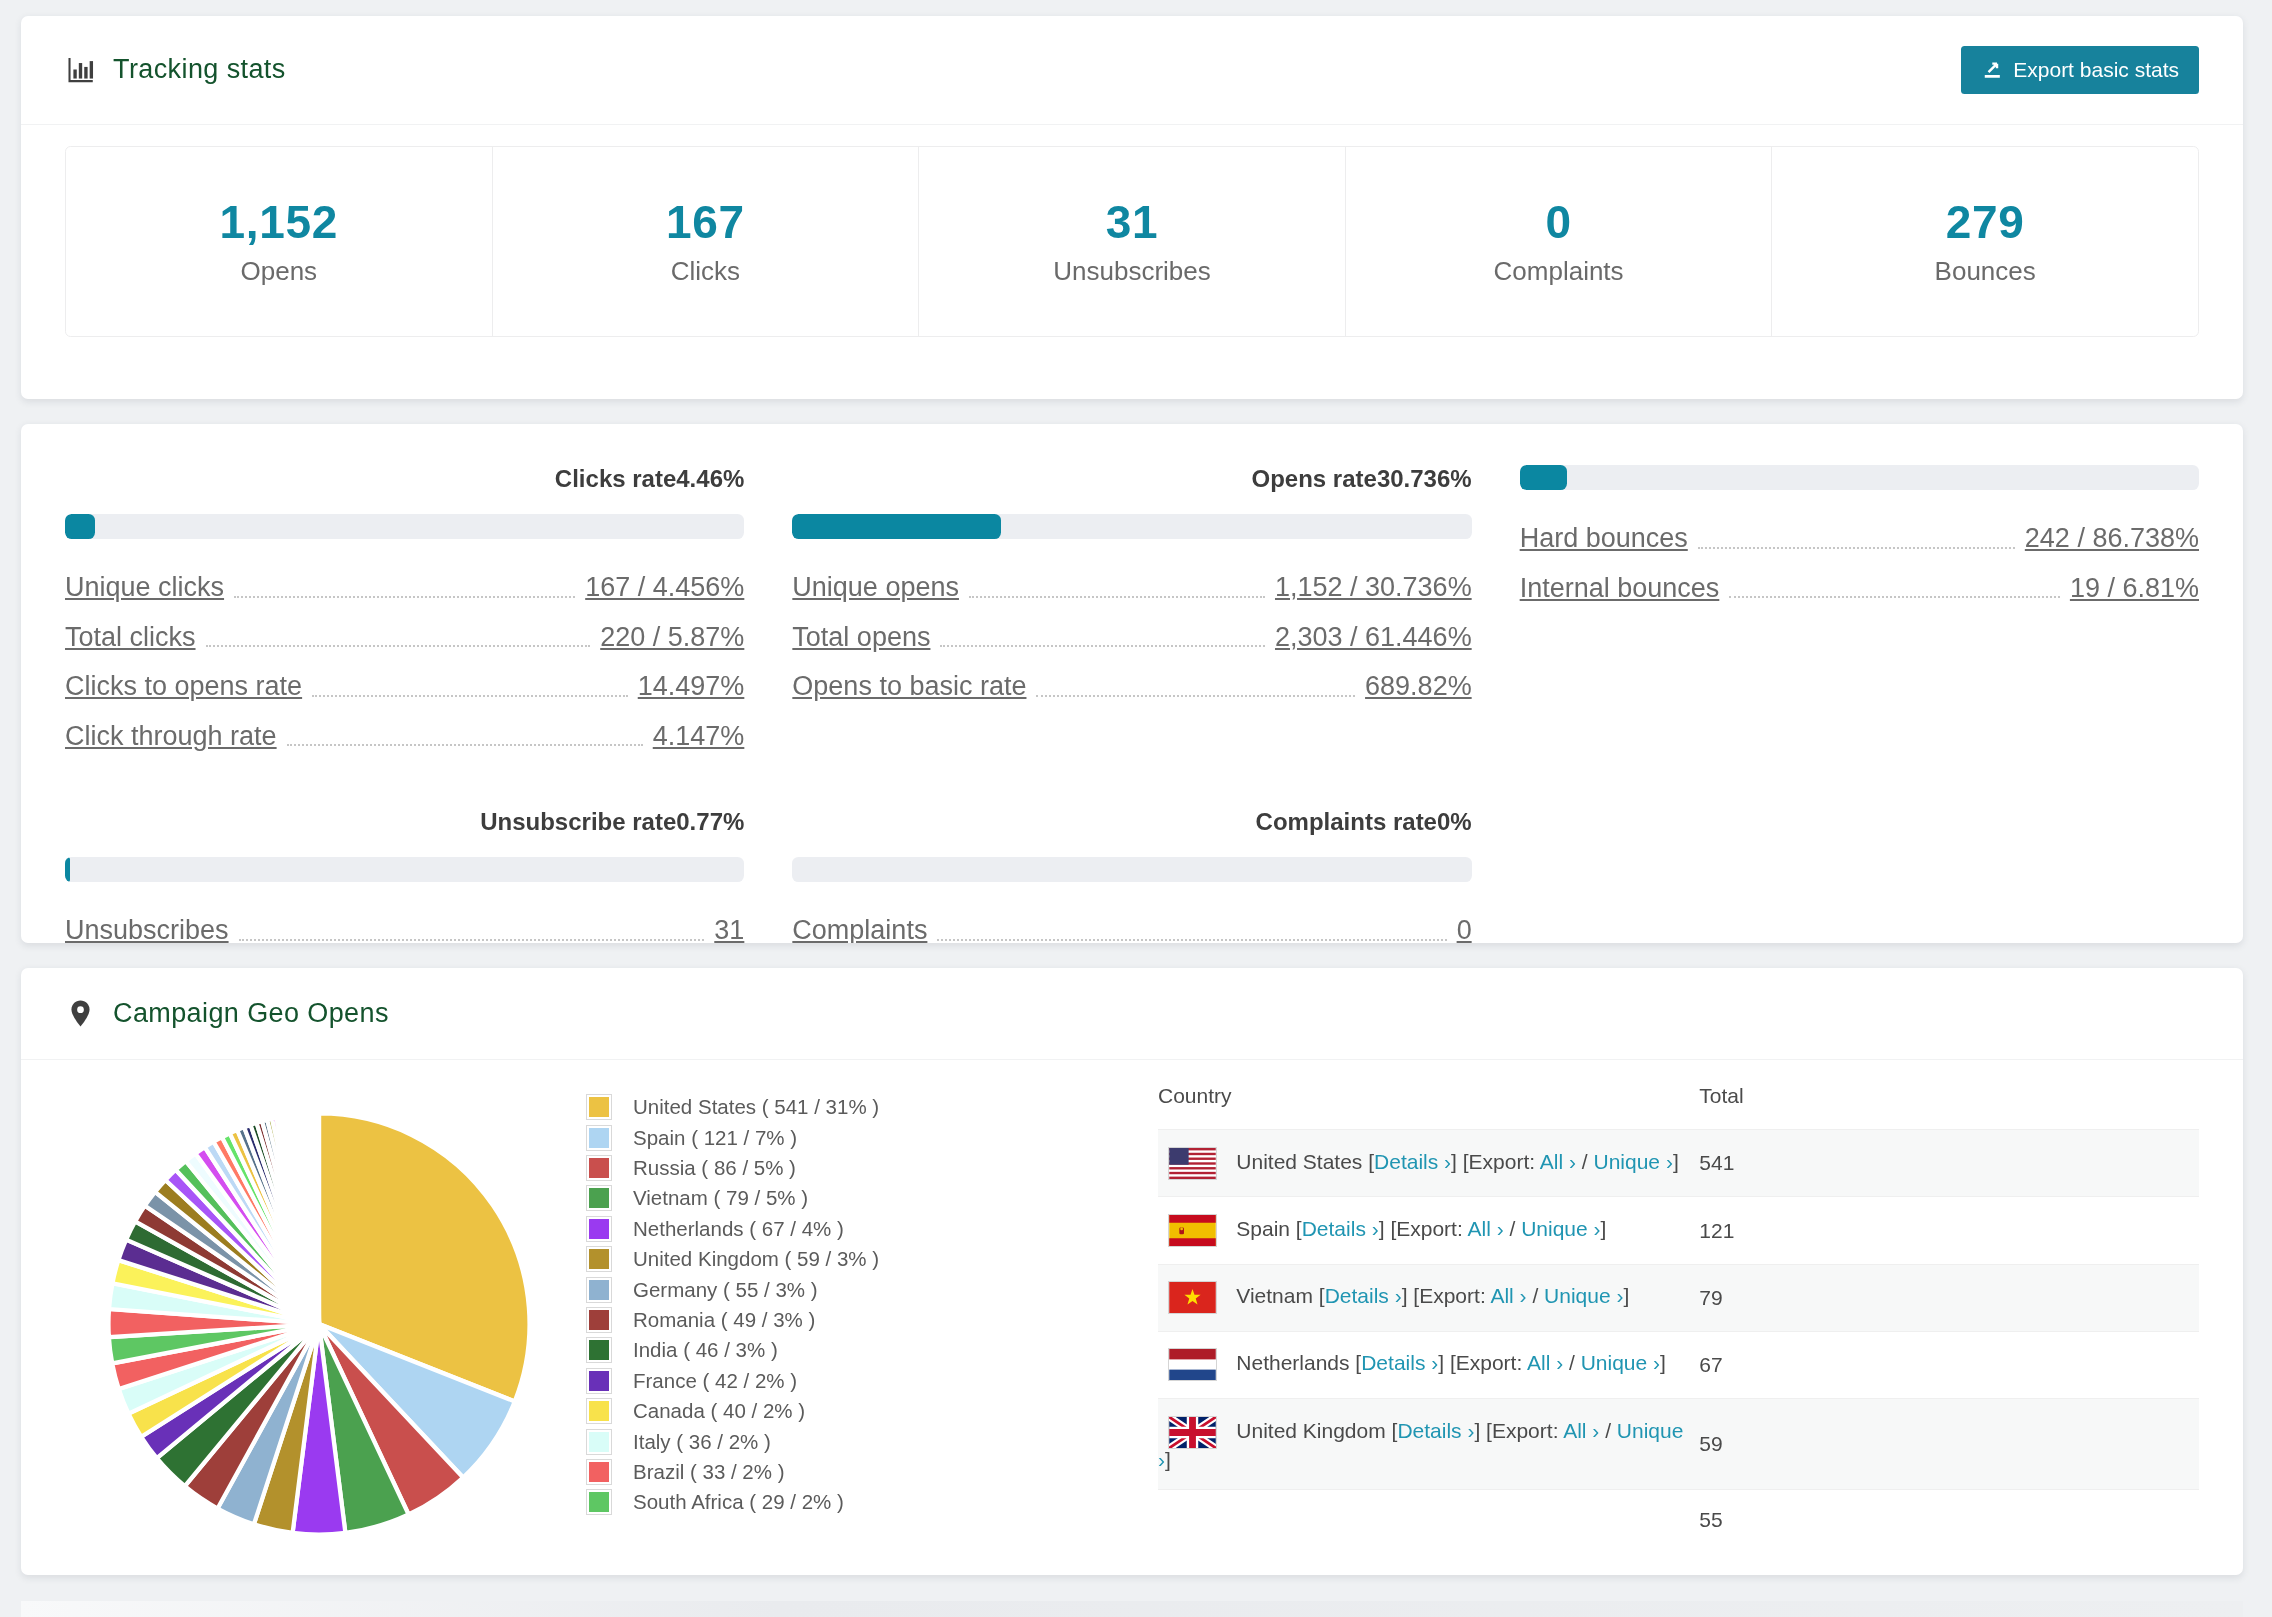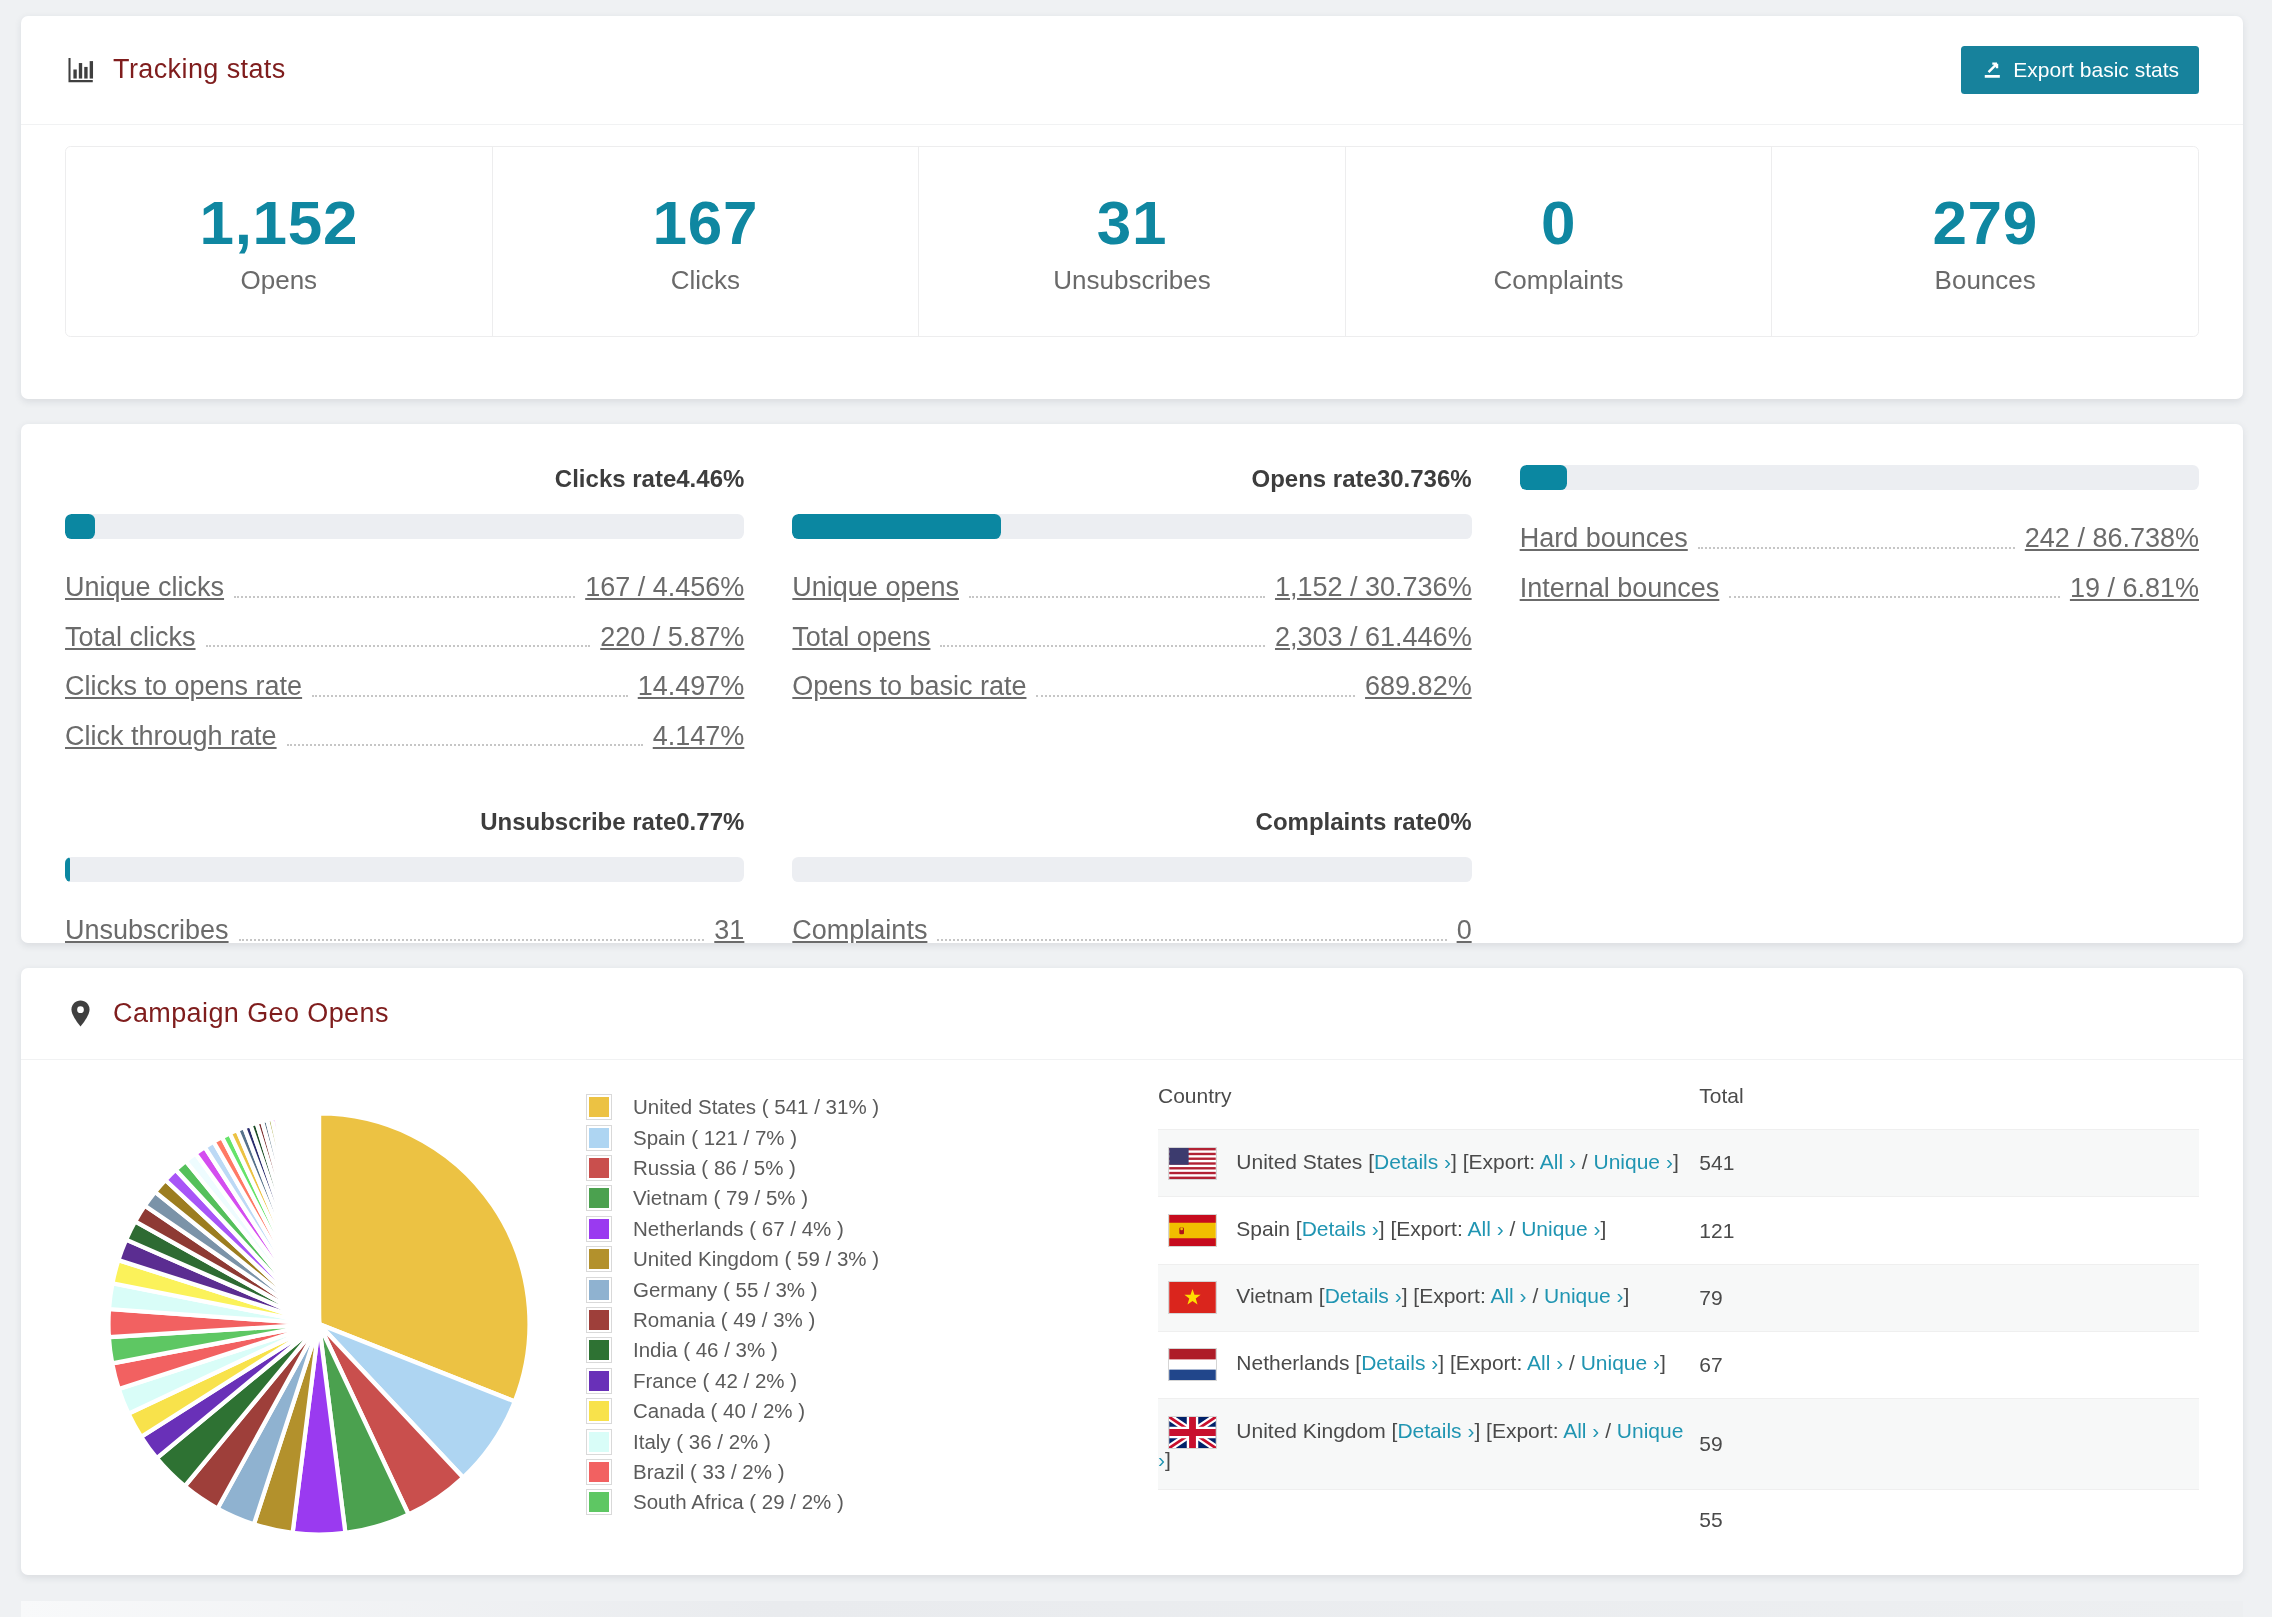--- a/index.html
+++ b/index.html
@@ -2,32 +2,32 @@
 <html style="font-size:11.3px"><head>
 <meta charset="utf-8">
 <style>
   * { margin:0; padding:0; box-sizing:border-box; }
   html,body { width:2273px; height:1618px; overflow:hidden; }
   body { font-family:"Liberation Sans","DejaVu Sans",sans-serif; background:#eff1f3; color:#4a4a4a; }
   .page { width:2273px; height:1618px; padding:15.5px 30px 0 21px; }
 
   .card { background:#fff; border-radius:7px; box-shadow:0 2.1px 7px rgba(40,50,70,.10); margin-bottom:25.4px; overflow:hidden; position:relative; }
   .card-header { display:flex; align-items:center; gap:17px; padding:30px 44px; border-bottom:1.4px solid #f1f2f3; }
-  .card-title { font-size:27px; font-weight:400; color:#7f1d1d; letter-spacing:0.4px; }
+  .card-title { font-size:27px; font-weight:400; color:#14532d; letter-spacing:0.4px; }
   .hicon { width:31px; height:31px; flex:0 0 auto; color:#3f3f3f; }
 
   
   .card.tracking { height:383px; }
   .export-btn { margin-left:auto; display:flex; align-items:center; gap:10px; background:#17829c; color:#fff;
      border:none; border-radius:3.5px; padding:12px 20px; font-size:21px; font-family:inherit; cursor:pointer; }
   .export-btn svg { width:22.6px; height:22.6px; }
   .summary { display:flex; margin:21px 44px 0; border:1.4px solid #ededee; border-radius:5.6px; height:191px; }
   .sbox { flex:1; display:flex; flex-direction:column; align-items:center; justify-content:center; gap:7px; border-left:1.4px solid #ededee; }
   .sbox:first-child { border-left:none; }
-  .sbox .num { font-size:62px; font-weight:700; color:#0f87a1; letter-spacing:0.7px; }
+  .sbox .num { font-size:46px; font-weight:700; color:#0f87a1; letter-spacing:0.7px; }
   .sbox .lbl { font-size:26px; color:#6a6a6a; }
 
   
   .card.rates { height:519px; padding:41px 44px 0; }
   .rates-grid { display:grid; grid-template-columns:repeat(3,1fr); column-gap:48px; row-gap:47px; }
   .rpanel-head { display:flex; justify-content:flex-end; align-items:baseline; margin-bottom:21px; }
   .rpanel-title { font-size:24px; font-weight:700; color:#3d3d3d; }
   .rpanel-value { font-size:24px; font-weight:700; color:#3d3d3d; }
   .track { height:25.4px; background:#eceef2; border-radius:6.4px; margin-bottom:24px; overflow:hidden; }
   .fill { height:100%; background:#0b87a1; border-radius:6.4px; }

